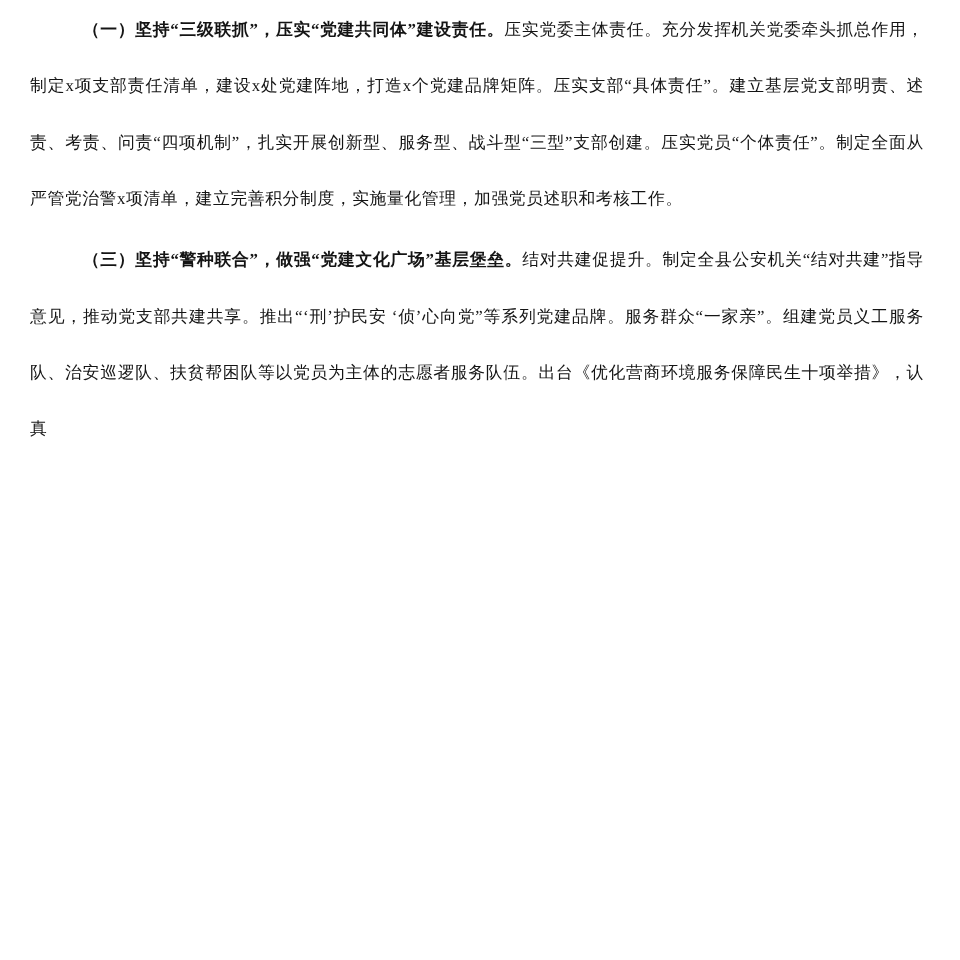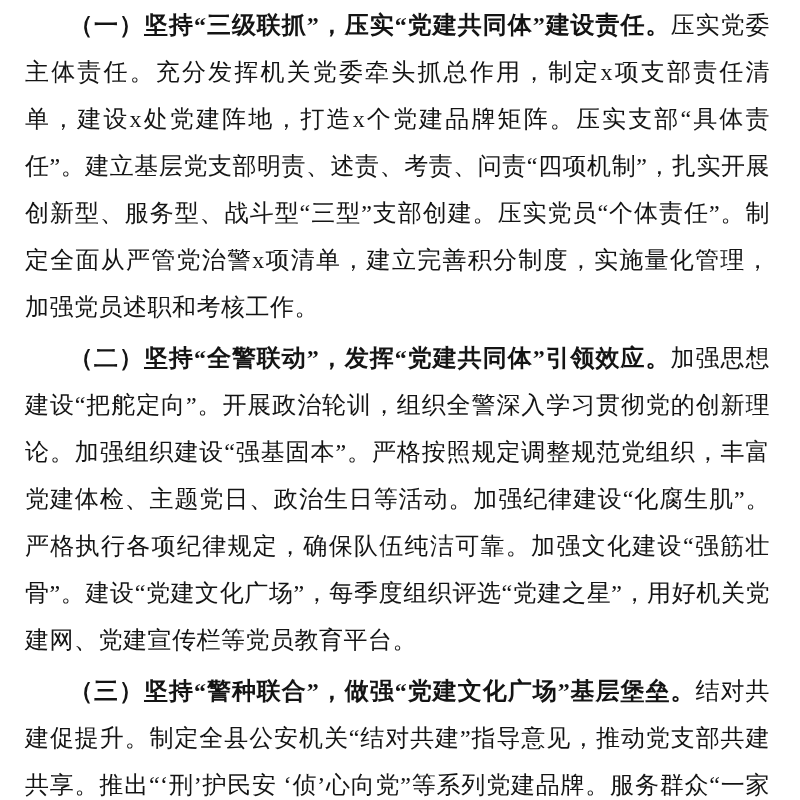--- a/index.html
+++ b/index.html
@@ -16,34 +16,33 @@
   }
   .page {
     box-sizing: border-box;
     width: 800px;
     height: 800px;
     padding: 2px 30px 0 25px;
     background: #ffffff;
   }
   .para {
     margin: 0 0 4px 0;
-    font-size: 24px;
+    font-size: 14px;
     line-height: 47px;
     text-align: justify;
     text-indent: 44px;
     letter-spacing: 0.5px;
   }
   .para .lead {
     font-weight: bold;
   }
 </style>
 </head>
 <body>
 
 <div class="page">
 
   <p class="para"><span class="lead">（一）坚持“三级联抓”，压实“党建共同体”建设责任。</span><span>压实党委主体责任。充分发挥机关党委牵头抓总作用，制定x项支部责任清单，建设x处党建阵地，打造x个党建品牌矩阵。压实支部“具体责任”。建立基层党支部明责、述责、考责、问责“四项机制”，扎实开展创新型、服务型、战斗型“三型”支部创建。压实党员“个体责任”。制定全面从严管党治警x项清单，建立完善积分制度，实施量化管理，加强党员述职和考核工作。</span></p>
 
-  <p class="para"><span class="lead">（二）坚持“全警联动”，发挥“党建共同体”引领效应。</span><span>加强思想建设“把舵定向”。开展政治轮训，组织全警深入学习贯彻党的创新理论。加强组织建设“强基固本”。严格按照规定调整规范党组织，丰富党建体检、主题党日、政治生日等活动。加强纪律建设“化腐生肌”。严格执行各项纪律规定，确保队伍纯洁可靠。加强文化建设“强筋壮骨”。建设“党建文化广场”，每季度组织评选“党建之星”，用好机关党建网、党建宣传栏等党员教育平台。</span></p>
 
   <p class="para"><span class="lead">（三）坚持“警种联合”，做强“党建文化广场”基层堡垒。</span><span>结对共建促提升。制定全县公安机关“结对共建”指导意见，推动党支部共建共享。推出“‘刑’护民安 ‘侦’心向党”等系列党建品牌。服务群众“一家亲”。组建党员义工服务队、治安巡逻队、扶贫帮困队等以党员为主体的志愿者服务队伍。出台《优化营商环境服务保障民生十项举措》，认真</span></p>
 
 </div>
 
 </body></html>

